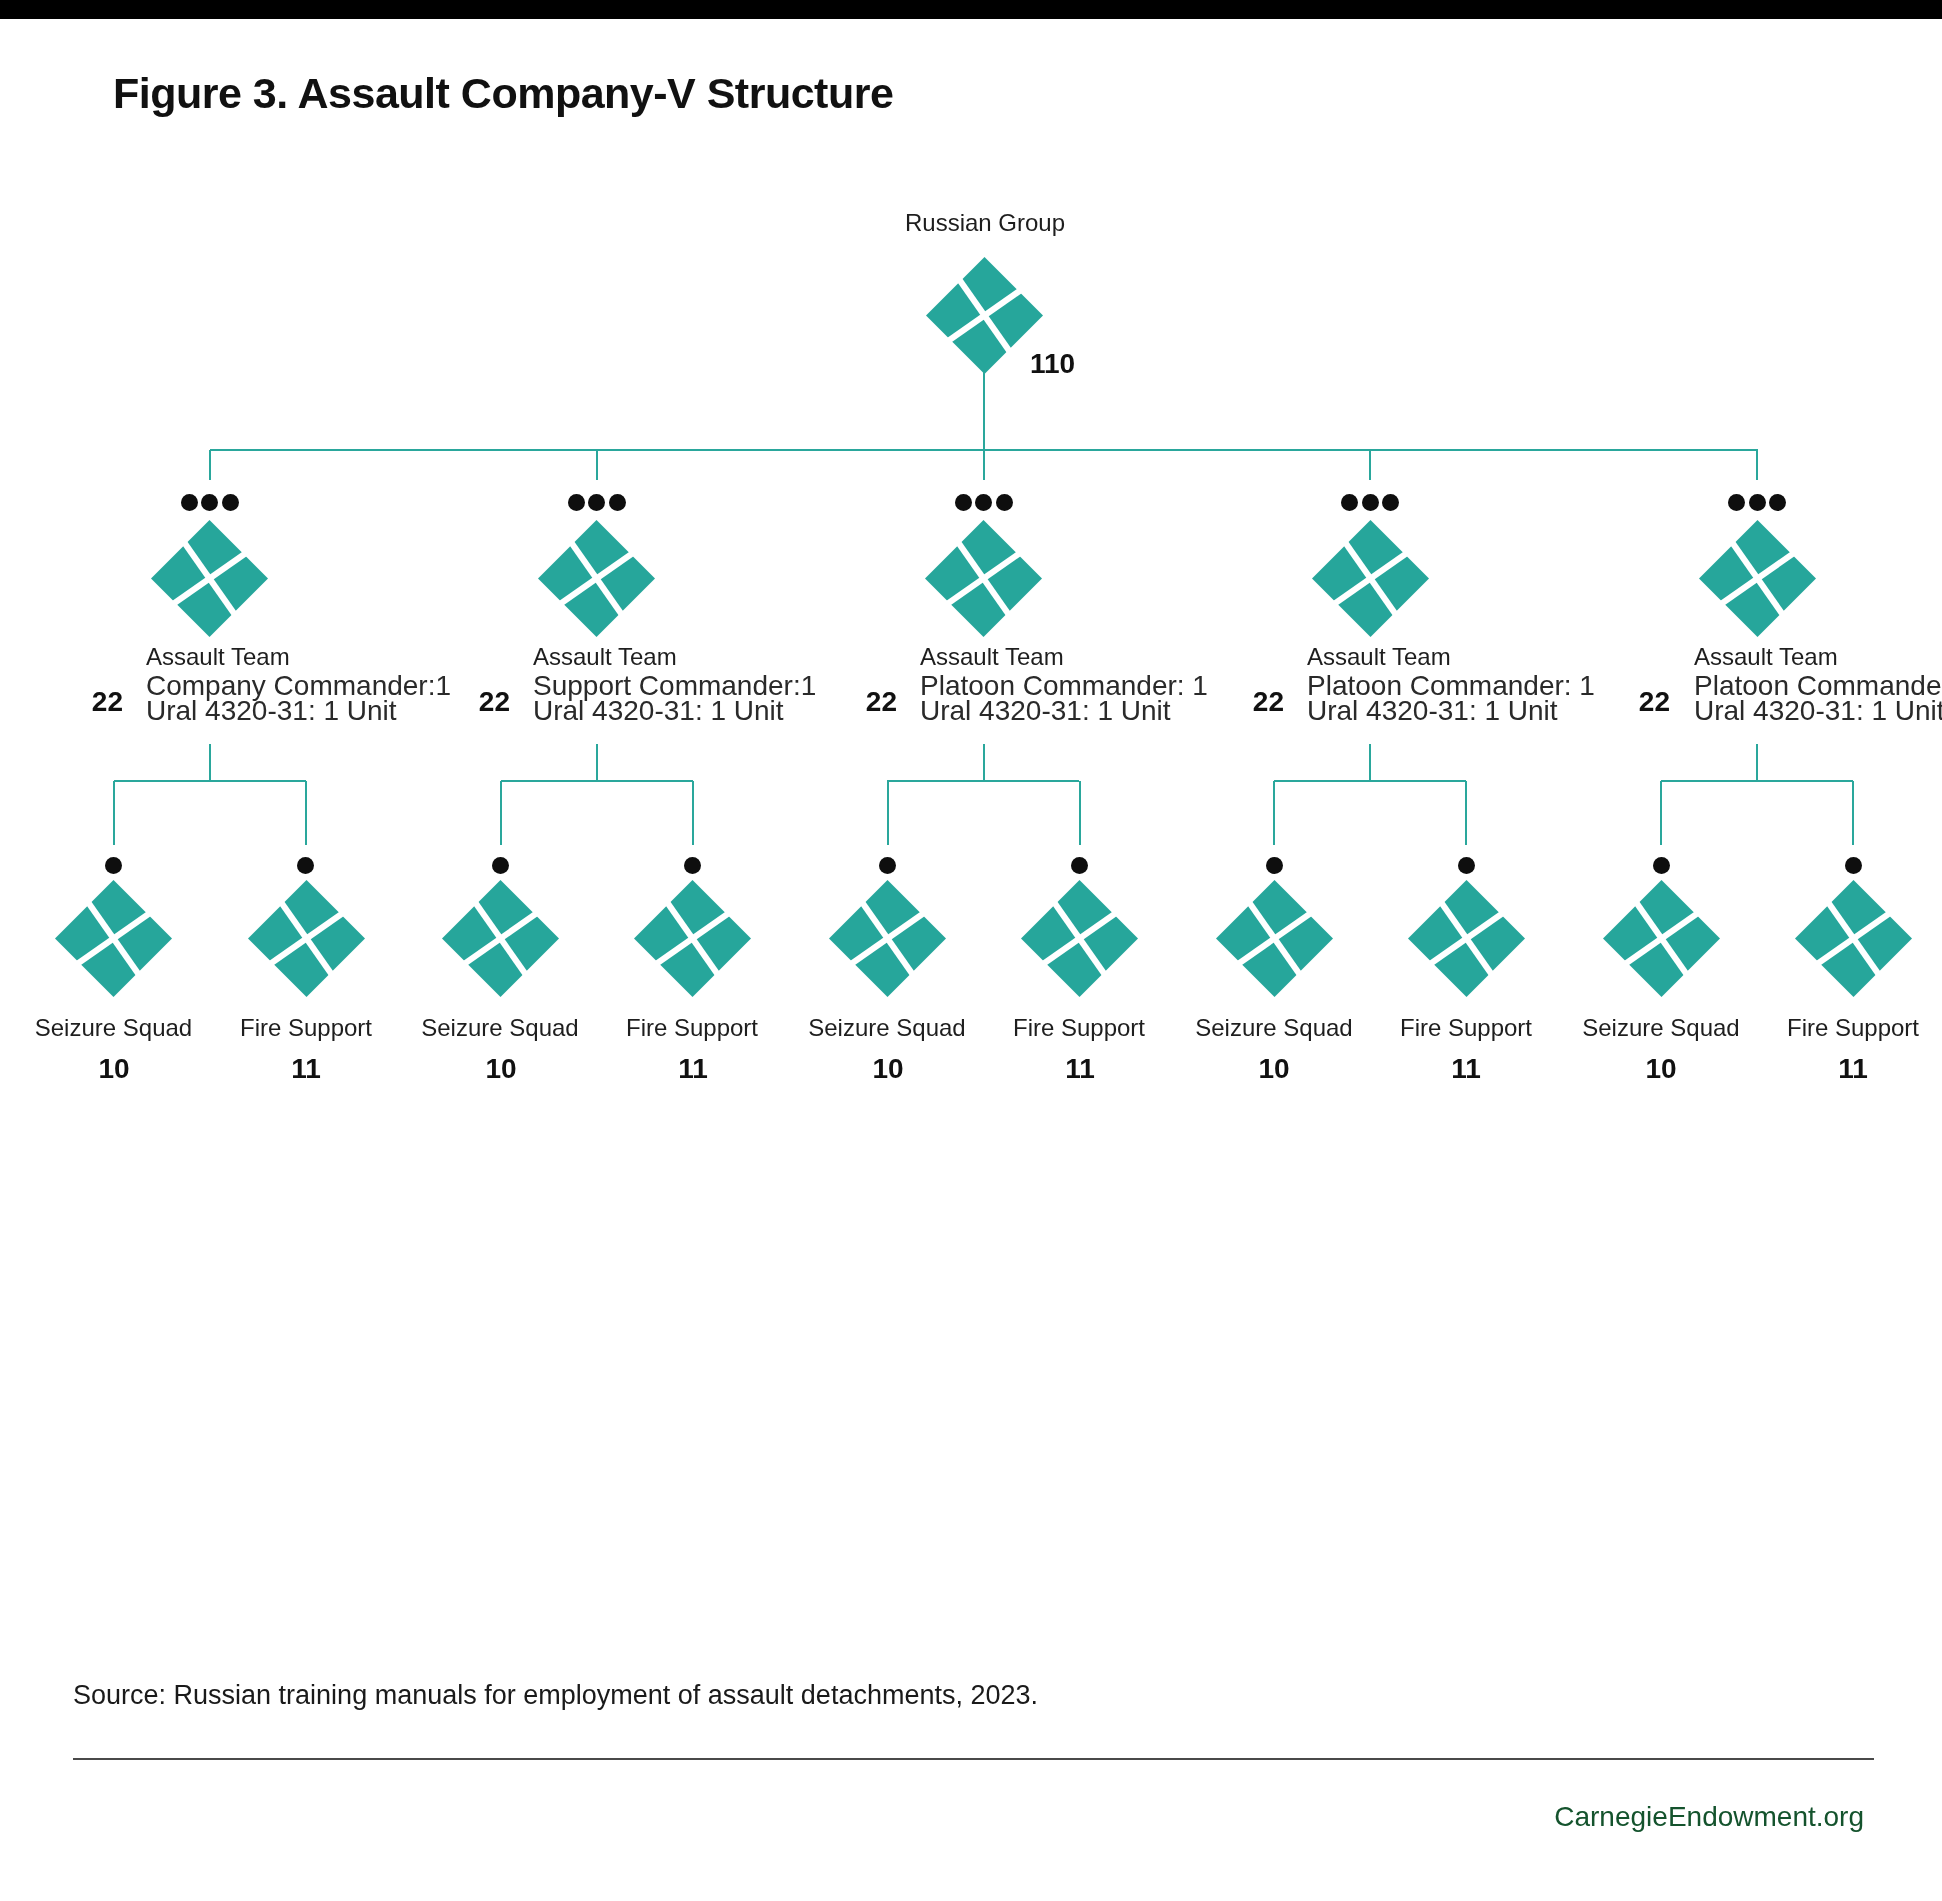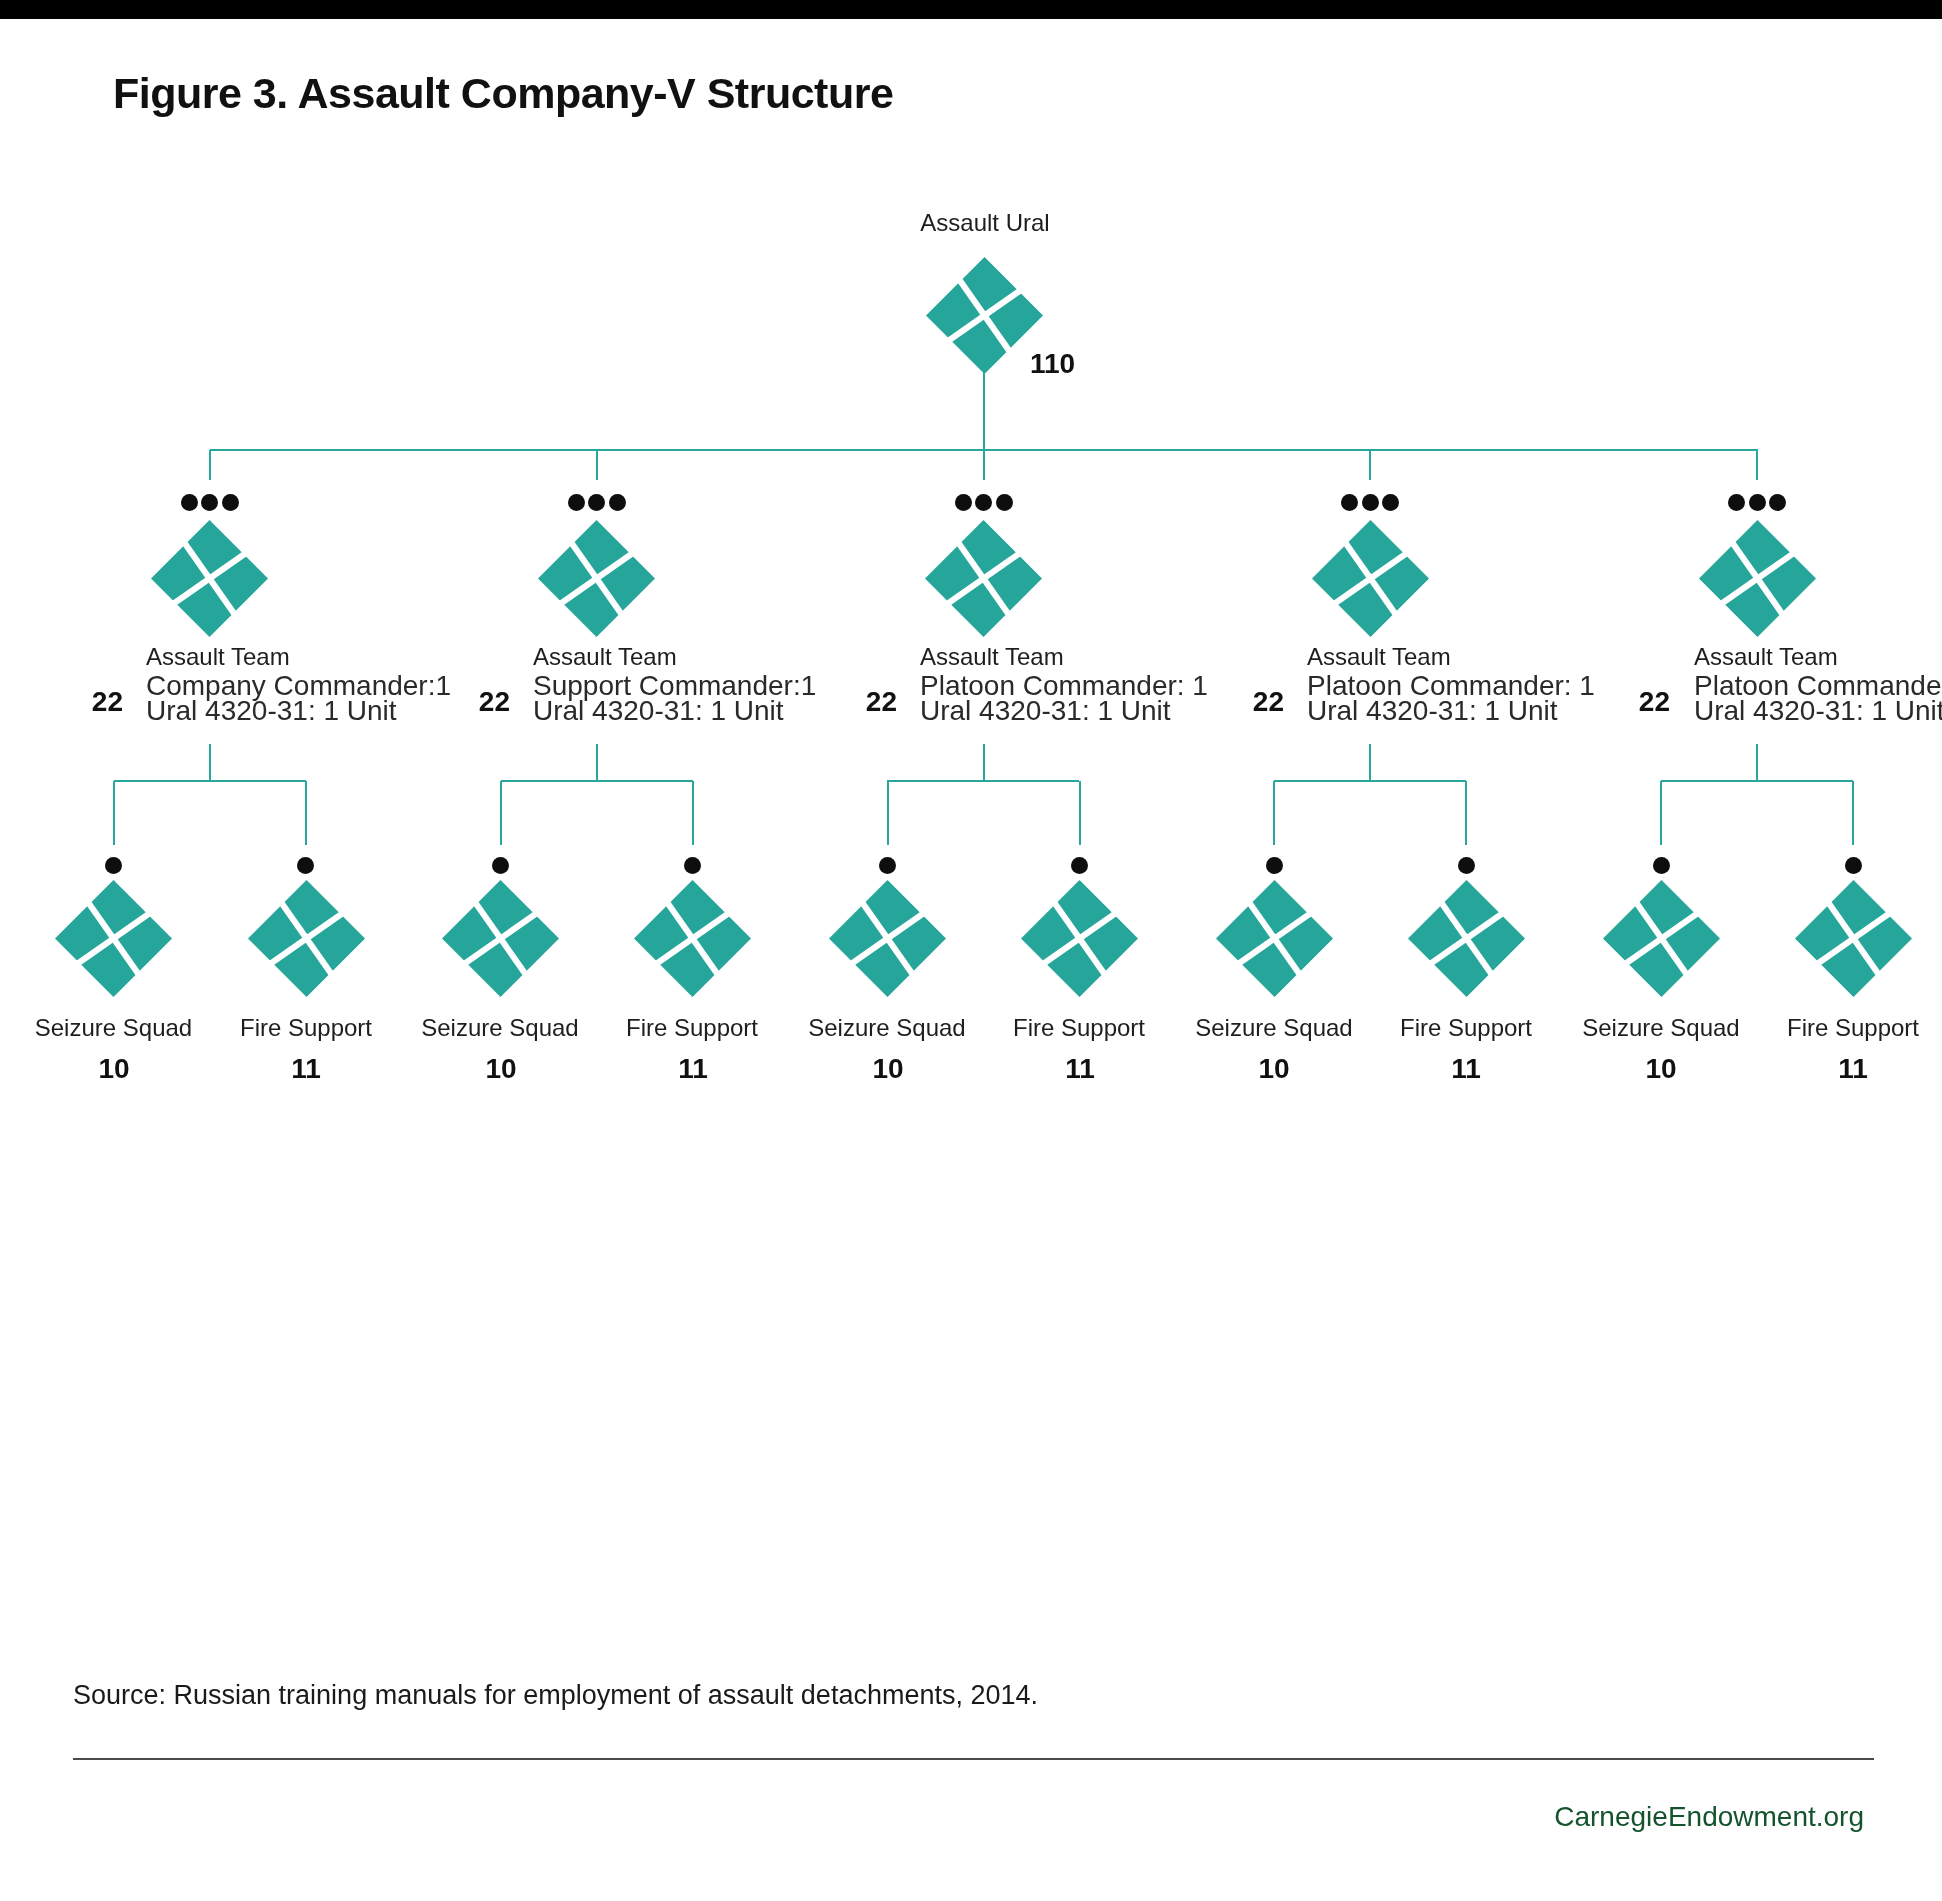--- a/index.html
+++ b/index.html
@@ -30,21 +30,21 @@
 </head>
 <body>
 
 <div class="page">
 
   <div class="topbar"></div>
 
   <div class="fig-title">Figure 3. Assault Company-V Structure</div>
 
   <div class="abs" id="org-chart" style="left:0;top:0;width:1943px;height:1119px;">
-    <div class="abs node-label centered" style="left:845px;top:209px;width:280px;">Assault Ural</div>
+    <div class="abs node-label centered" style="left:845px;top:209px;width:280px;">Russian Group</div>
     <div class="icon" id="root-icon" style="left:926px;top:257px;"><svg width="117" height="117" viewBox="0 0 100 100">
           <polygon points="50,0 100,50 50,100 0,50" fill="#26a69b"></polygon>
           <g transform="rotate(10 50 50)" stroke="#ffffff" stroke-width="5.2">
             <line x1="11" y1="11" x2="89" y2="89"></line>
             <line x1="11" y1="89" x2="89" y2="11"></line>
           </g>
         </svg></div>
     <div class="abs count" style="left:1030px;top:348px;text-align:right;">110</div>
   <div class="tline" style="left: 983px; top: 372px; width: 1.9px; height: 79px;"></div>
       <div class="tline" style="left: 210px; top: 449px; width: 1548px; height: 1.9px;"></div>
@@ -248,18 +248,18 @@
   <div class="abs" id="fig-table" style="left:0;top:1119px;width:1943px;height:522px;">
     
     
     
     
     
     
     
   </div>
 
-  <div class="source-line">Source: Russian training manuals for employment of assault detachments, 2014.</div>
+  <div class="source-line">Source: Russian training manuals for employment of assault detachments, 2023.</div>
   <div class="footer-rule"></div>
   <div class="footer-right">CarnegieEndowment.org</div>
 
 </div>
 
 
 </body></html>

